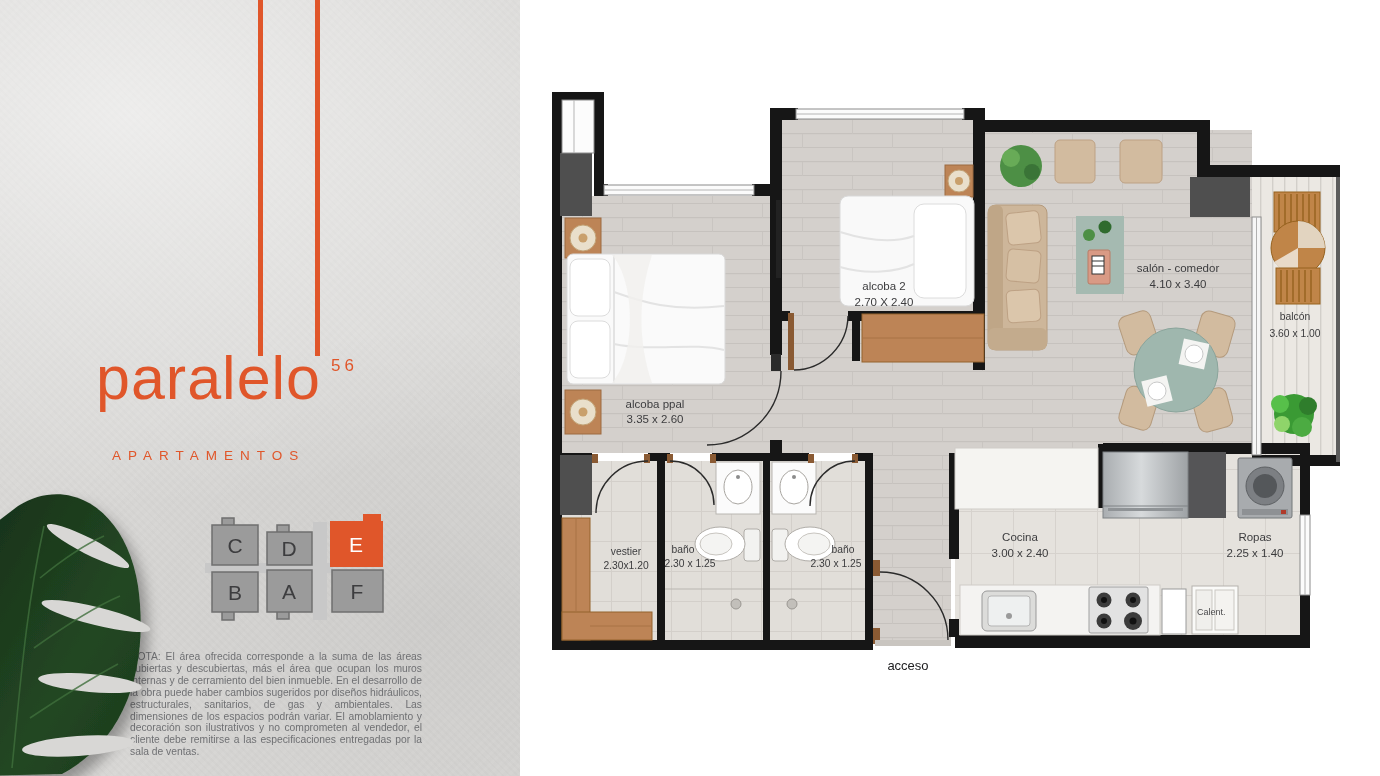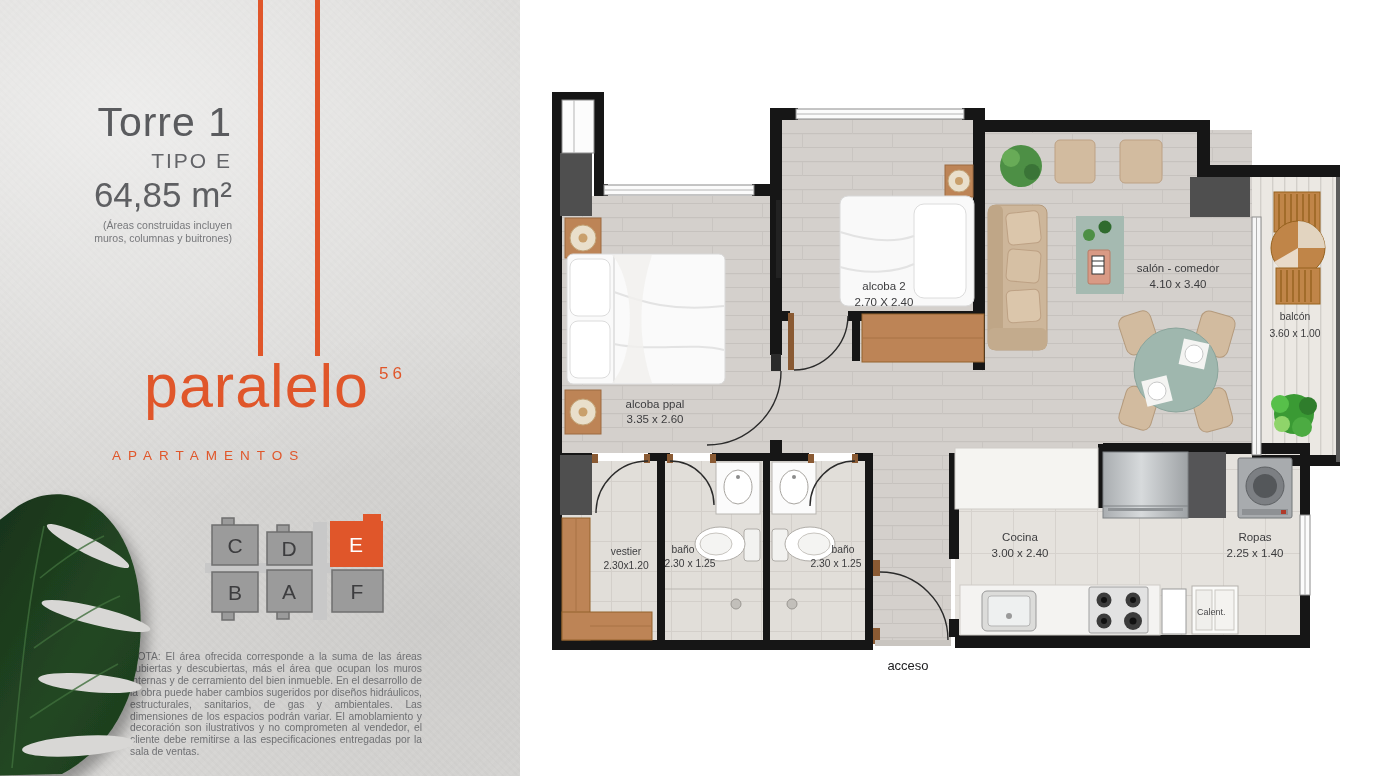--- a/index.html
+++ b/index.html
@@ -17,50 +17,41 @@
       repeating-linear-gradient(45deg, rgba(0,0,0,.015) 0 2px, transparent 2px 5px),
       repeating-linear-gradient(-45deg, rgba(255,255,255,.05) 0 3px, transparent 3px 7px),
       #d8d7d5;
   }
   .title-block{position:absolute;left:40px;top:100px;width:192px;text-align:right;color:#5a5b5e;}
   .title-block .tower{font-size:41px;letter-spacing:1px;line-height:1.1;}
   .title-block .tipo{font-size:21px;letter-spacing:2px;margin-top:4px;color:#636468;}
   .title-block .area{font-size:35px;margin-top:2px;color:#5e5f62;}
   .title-block .note{font-size:10.5px;line-height:12.5px;margin-top:4px;color:#77787b;}
   .v-line{position:absolute;top:0;width:5px;height:356px;}
-  .logo{position:absolute;left:96px;top:344px;color:#e0562a;font-size:61px;letter-spacing:1px;line-height:60px;white-space:nowrap;margin-left:48px;}
+  .logo{position:absolute;left:96px;top:336px;color:#e0562a;font-size:61px;letter-spacing:1px;line-height:60px;white-space:nowrap;}
   .logo sup{font-size:17px;letter-spacing:4px;vertical-align:28px;margin-left:10px;}
   .logo-sub{position:absolute;left:112px;top:421px;color:#e0562a;font-size:13.5px;letter-spacing:7px;margin-top:27px;}
   .nota{position:absolute;left:130px;top:651px;width:292px;font-size:10.3px;line-height:11.9px;
         color:#6f7073;text-align:justify;}
   .keymap{position:absolute;left:200px;top:512px;}
   .leaf{position:absolute;left:0;top:468px;}
   
   .plan{position:absolute;left:552px;top:92px;}
   .room-label{font-size:11.5px;fill:#3c3c3e;}
   .room-label-sm{font-size:10.3px;fill:#3c3c3e;}
   .acceso-label{font-size:13px;fill:#202022;}
   .calent-label{font-size:9px;fill:#4a4a4c;}
   .key-letter{font-size:21px;fill:#3d3d3f;}
   .key-letter-active{font-size:21px;fill:#ffffff;}
 </style>
 </head>
 <body>
 
 <div class="left-panel">
 
-  <div class="title-block">
-    <div class="tower">Torre 1</div>
-    <div class="tipo">TIPO E</div>
-    <div class="area">64,85 m²</div>
-    <div class="note">
-      <div>(Áreas construidas incluyen</div>
-      <div>muros, columnas y buitrones)</div>
-    </div>
-  </div>
 
   <div class="v-line" style="left:258px;background:#e0562a;"></div>
   <div class="v-line" style="left:315px;background:#e0562a;"></div>
 
   <div class="logo"><span>paralelo</span><sup>56</sup></div>
   <div class="logo-sub">APARTAMENTOS</div>
 
   <svg class="keymap" width="225" height="135" viewBox="0 0 225 135">
     <g stroke="#6f6f6f" stroke-width="1.5">
       <rect x="113" y="10" width="14" height="98" fill="#c8c8c8" stroke="none"></rect>

